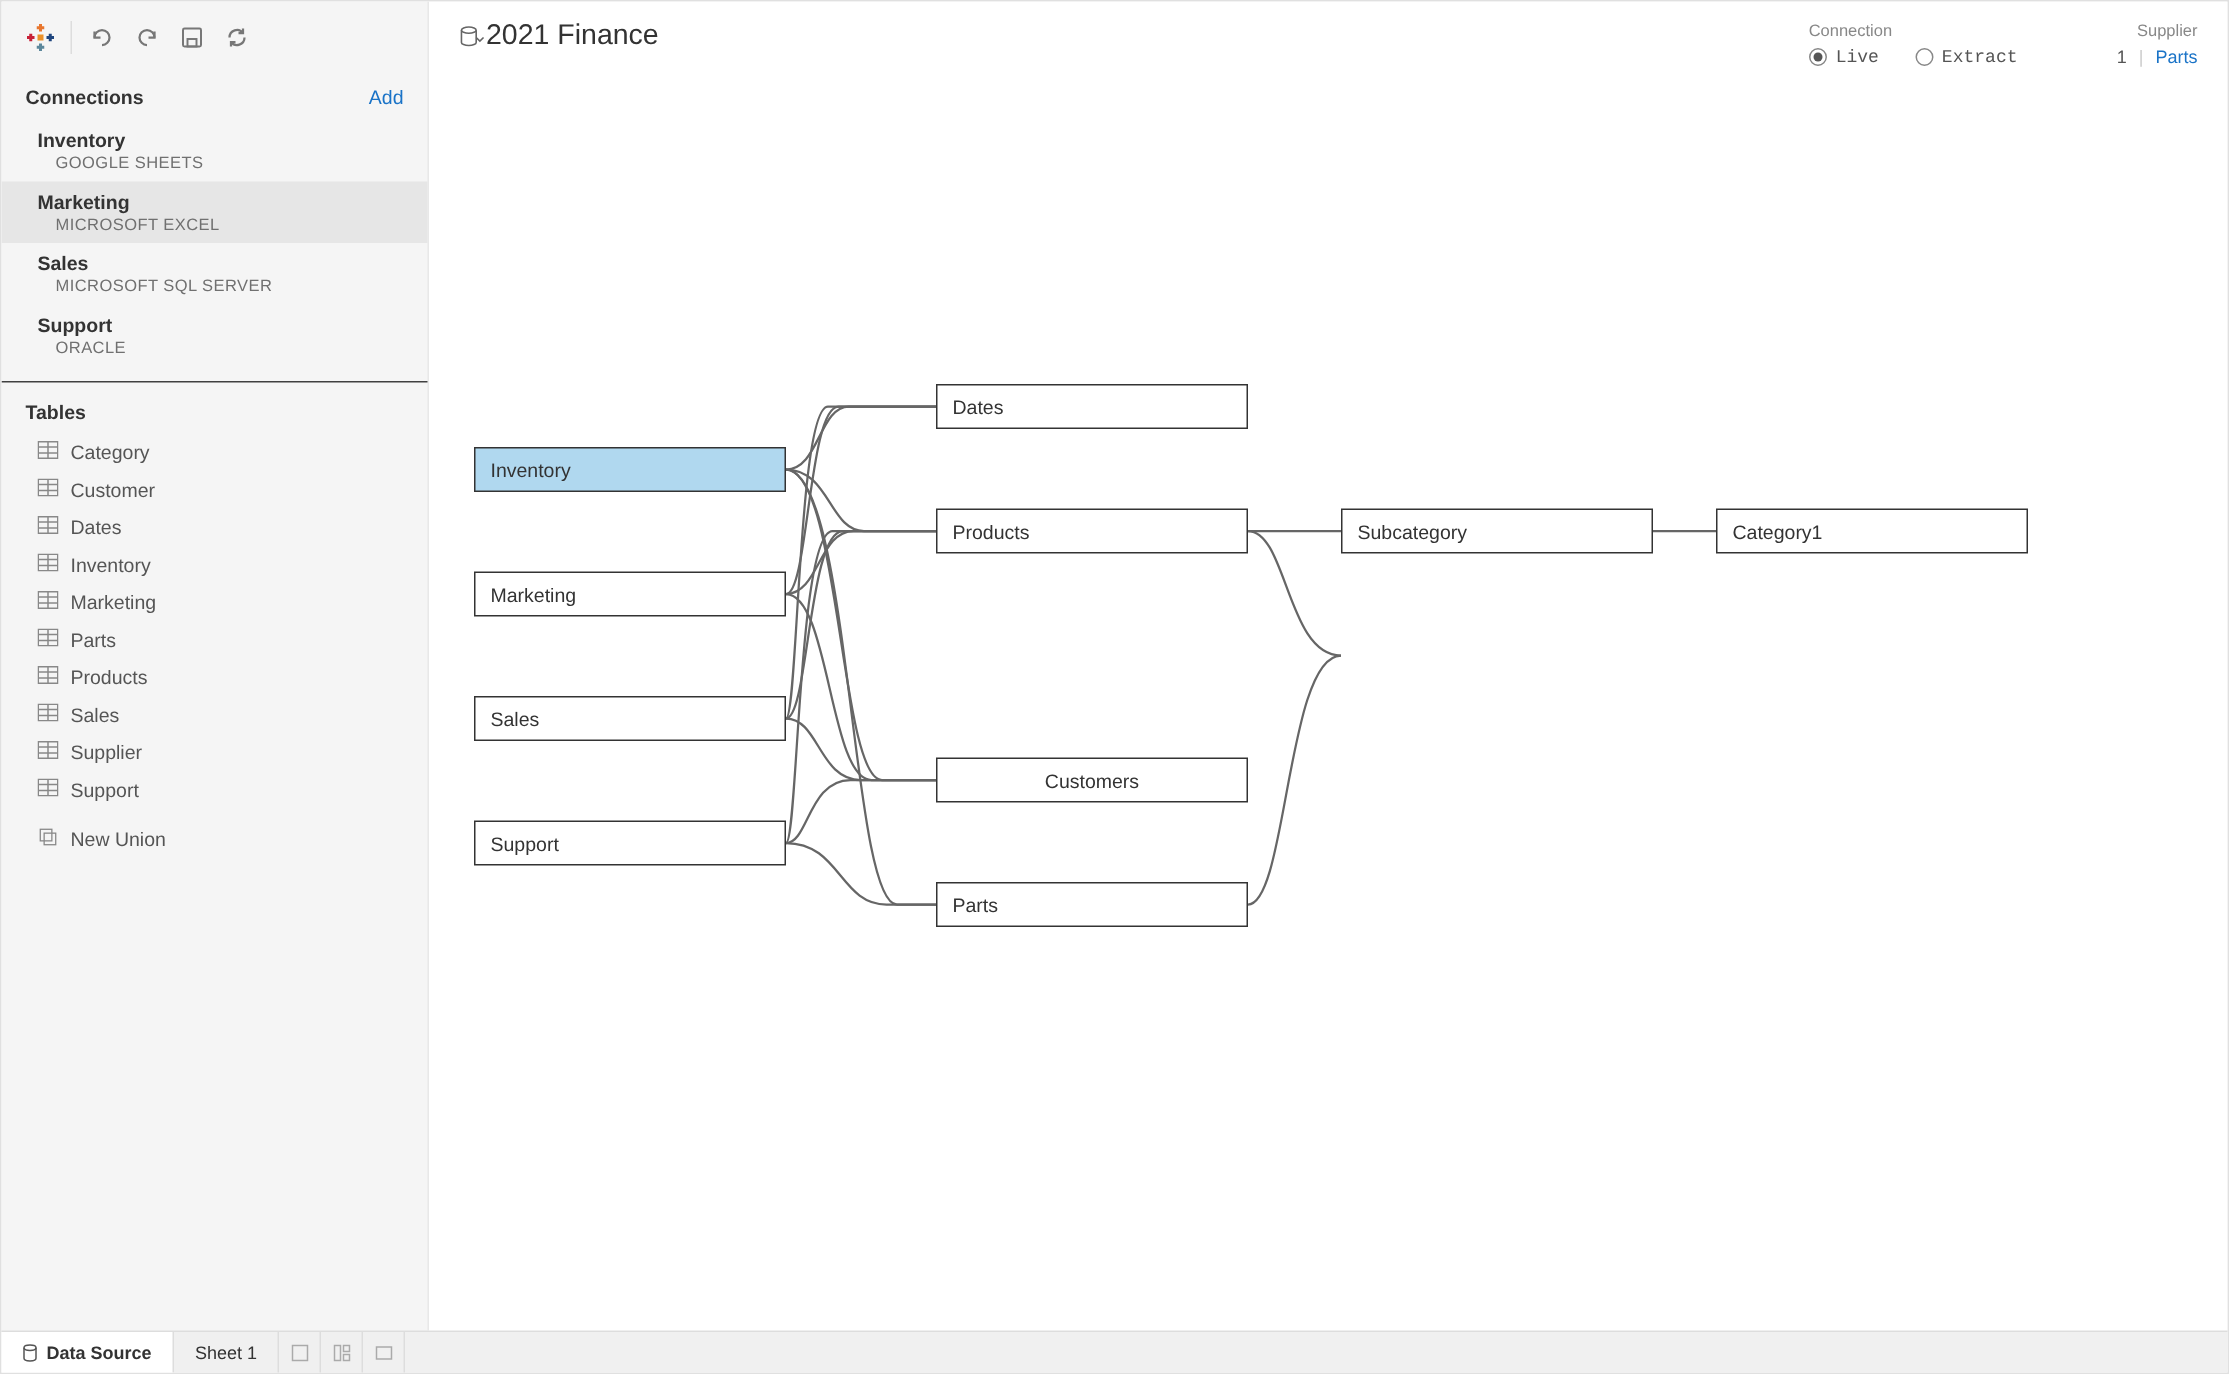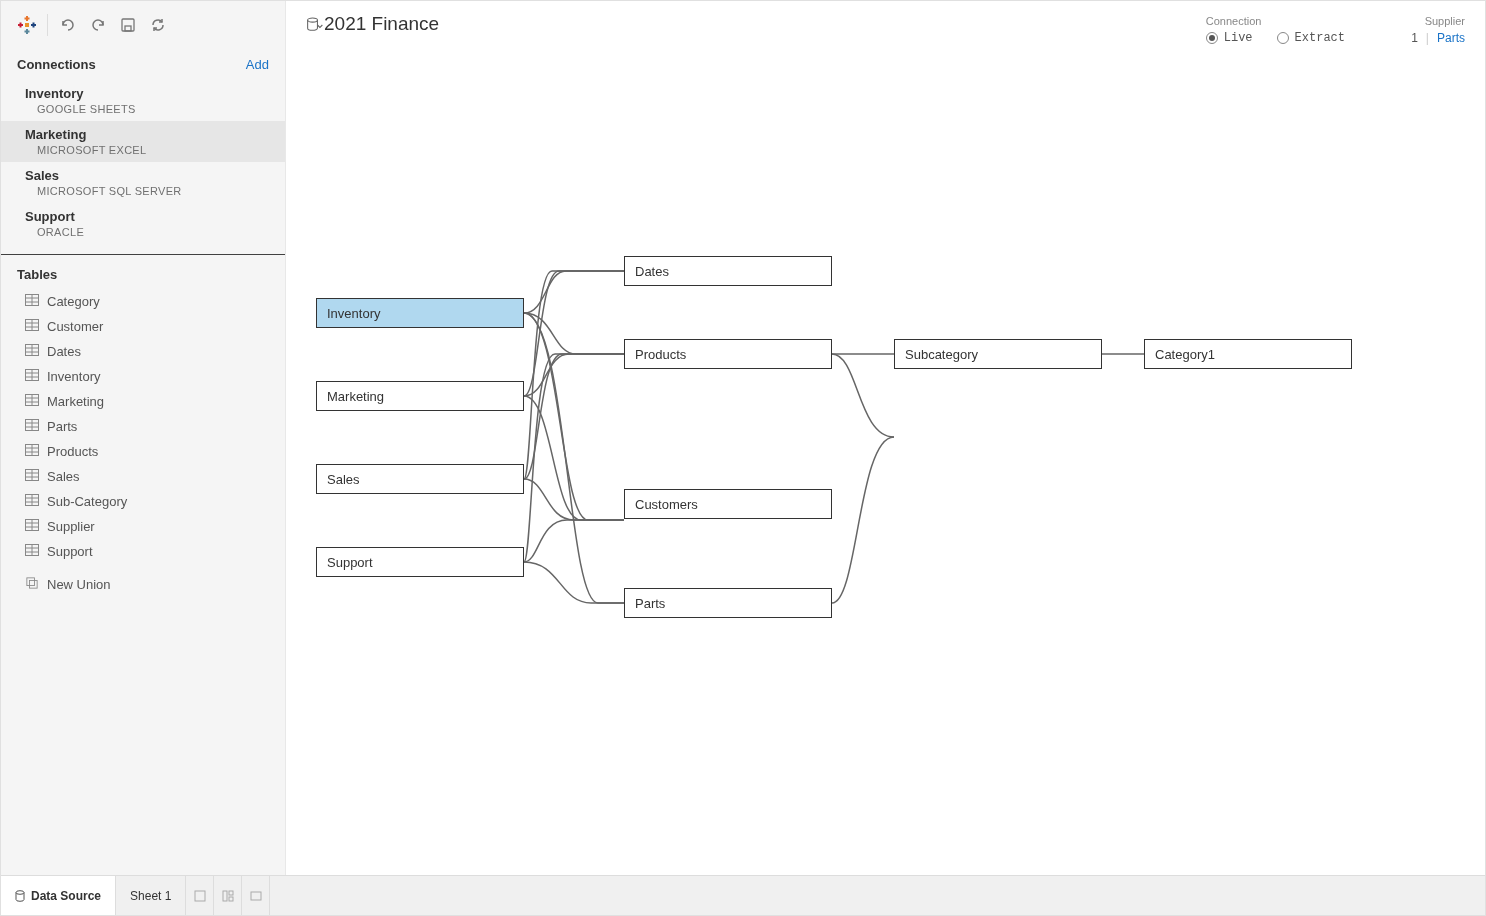--- a/index.html
+++ b/index.html
@@ -48,21 +48,21 @@
 .filters-row .sep { color: #ccc; }
 
 
 .diagram { position: absolute; top: 240px; left: 20px; right: 20px; bottom: 0; }
 .node { position: absolute; width: 208px; height: 30px; border: 1.5px solid #333; background: #fff; display: flex; align-items: center; padding: 0 10px; font-size: 13px; cursor: pointer; }
 .node.selected { background: #b0d8ef; }
 .connectors { position: absolute; top: 0; left: 0; width: 100%; height: 100%; pointer-events: none; }
 .connectors path { fill: none; stroke: #666; stroke-width: 1.5; }
 
 
-.bottom-tabs { height: 40px; background: #f0f0f0; border-top: 1px solid #ddd; display: flex; align-items: stretch; }
+.bottom-tabs { height: 28px; background: #f0f0f0; border-top: 1px solid #ddd; display: flex; align-items: stretch; }
 .tab { padding: 0 14px; display: flex; align-items: center; gap: 6px; font-size: 12px; border-right: 1px solid #ddd; cursor: pointer; }
 .tab.active { background: #fff; font-weight: 600; }
 .tab-icon { width: 10px; height: 12px; }
 .addtab { width: 28px; display: flex; align-items: center; justify-content: center; border-right: 1px solid #ddd; cursor: pointer; color: #888; }
 </style>
 </head>
 <body>
 
 <div class="app">
   <div class="main-area">
@@ -210,29 +210,20 @@
               </svg>
               <span>Sales</span>
             </div>
           <div class="table-item">
               <svg class="table-icon" viewBox="0 0 14 12">
                 <rect x="0.5" y="0.5" width="13" height="11" fill="none" stroke="#888"></rect>
                 <line x1="0.5" y1="4" x2="13.5" y2="4" stroke="#888"></line>
                 <line x1="0.5" y1="8" x2="13.5" y2="8" stroke="#888"></line>
                 <line x1="7" y1="0.5" x2="7" y2="11.5" stroke="#888"></line>
               </svg>
-              <span>Sub-Category</span>
-            </div>
-          <div class="table-item">
-              <svg class="table-icon" viewBox="0 0 14 12">
-                <rect x="0.5" y="0.5" width="13" height="11" fill="none" stroke="#888"></rect>
-                <line x1="0.5" y1="4" x2="13.5" y2="4" stroke="#888"></line>
-                <line x1="0.5" y1="8" x2="13.5" y2="8" stroke="#888"></line>
-                <line x1="7" y1="0.5" x2="7" y2="11.5" stroke="#888"></line>
-              </svg>
               <span>Supplier</span>
             </div>
           <div class="table-item">
               <svg class="table-icon" viewBox="0 0 14 12">
                 <rect x="0.5" y="0.5" width="13" height="11" fill="none" stroke="#888"></rect>
                 <line x1="0.5" y1="4" x2="13.5" y2="4" stroke="#888"></line>
                 <line x1="0.5" y1="8" x2="13.5" y2="8" stroke="#888"></line>
                 <line x1="7" y1="0.5" x2="7" y2="11.5" stroke="#888"></line>
               </svg>
               <span>Support</span>
@@ -333,21 +324,21 @@
         <div class="node" style="left:10px;top:306px;">
             <span>Support</span>
           </div>
 
         <div class="node" style="left:318px;top:15px;">
             <span>Dates</span>
           </div>
         <div class="node" style="left:318px;top:98px;">
             <span>Products</span>
           </div>
-        <div class="node" style="left:318px;top:248px;">
+        <div class="node" style="left:318px;top:264px;justify-content:center;">
             <span>Customers</span>
           </div>
         <div class="node" style="left:318px;top:347px;">
             <span>Parts</span>
           </div>
 
         <div class="node" style="left:588px;top:98px;">
             <span>Subcategory</span>
           </div>
 

